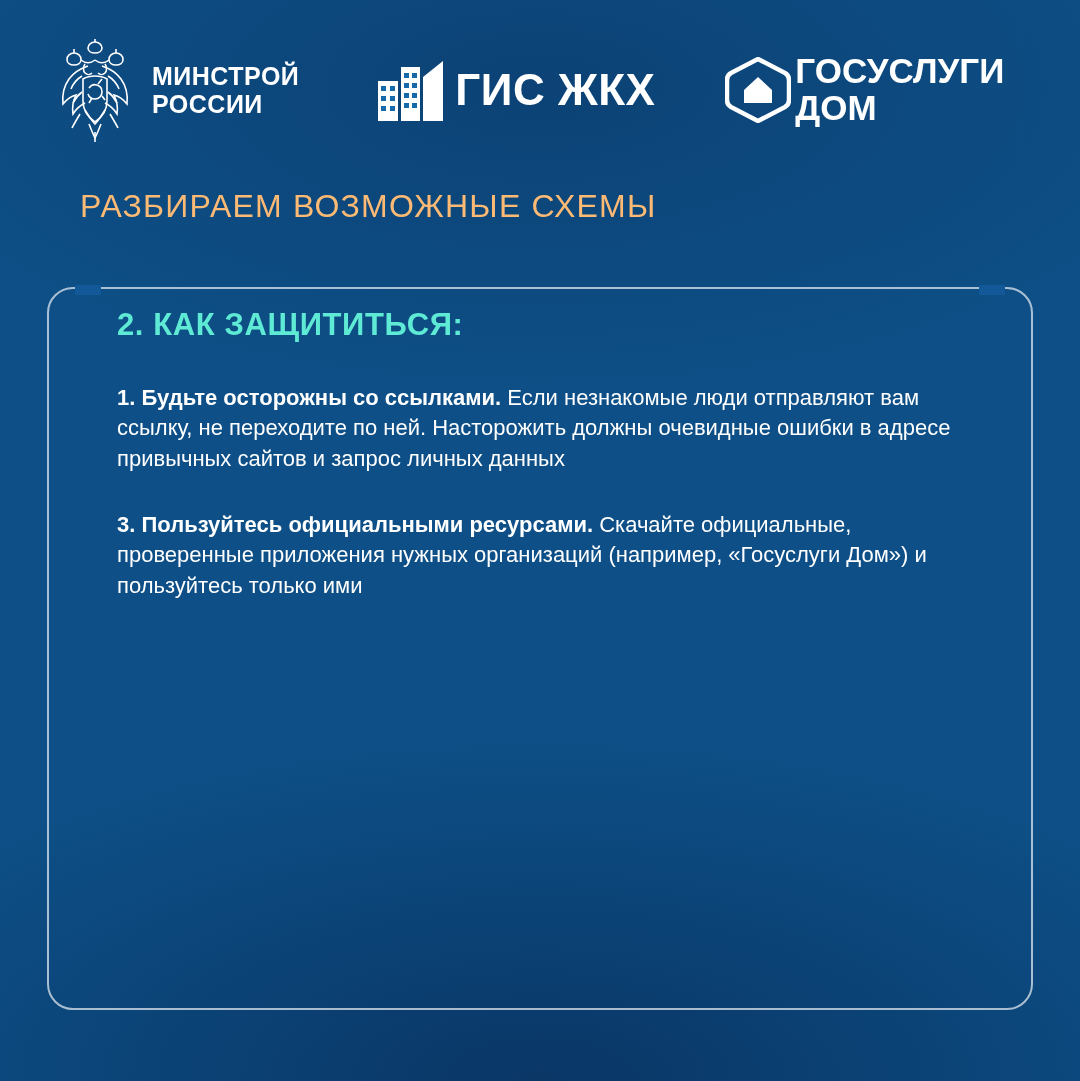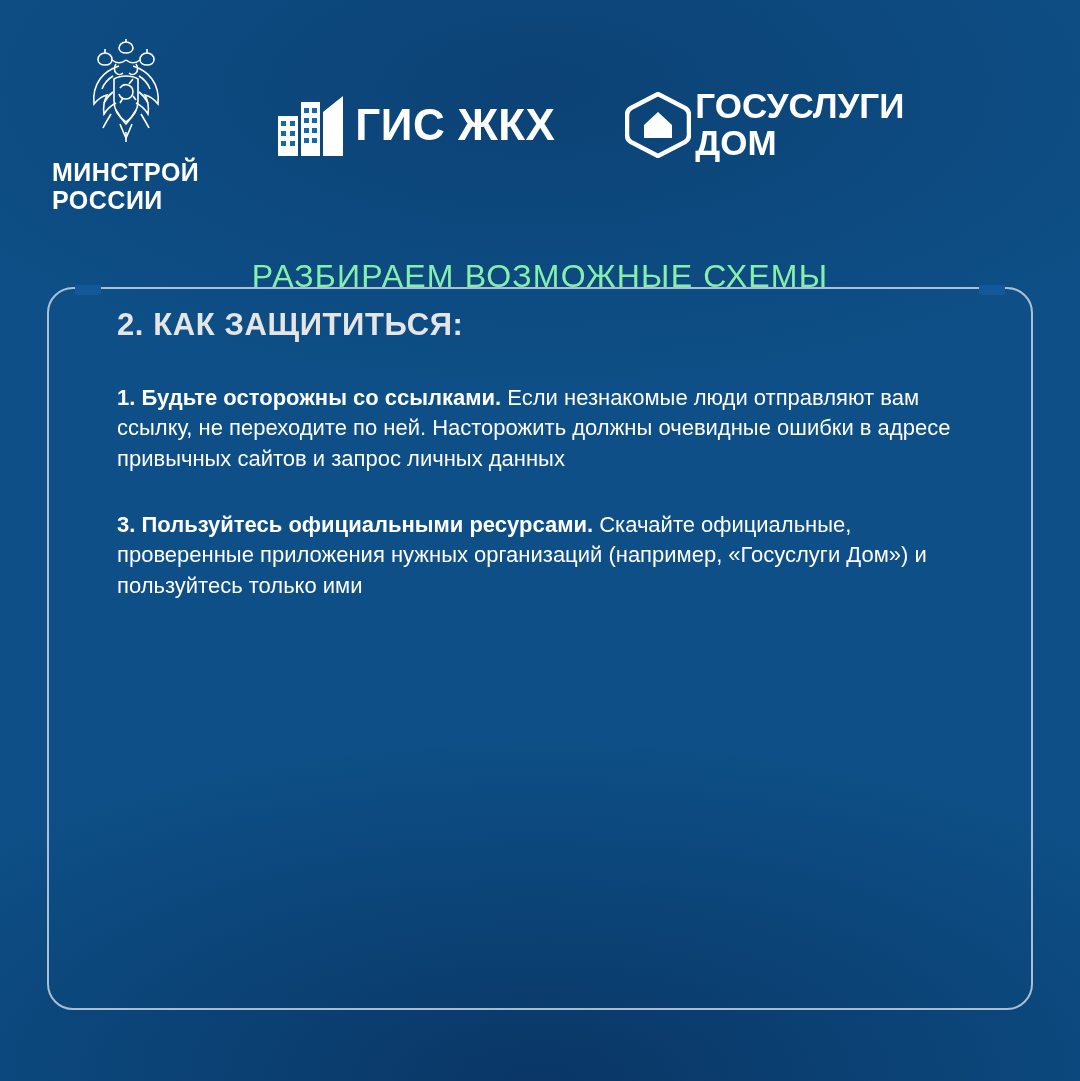--- a/index.html
+++ b/index.html
@@ -39,21 +39,21 @@
     position: relative;
     display: flex;
     align-items: center;
     padding: 36px 60px 0 52px;
     gap: 0;
   }
   .logo-block {
     display: flex;
     align-items: center;
   }
-  .logo-minstroy { gap: 14px; flex-direction: column; }
+  .logo-minstroy { gap: 14px; }
   .logo-minstroy .coat { width: 86px; height: 108px; flex: none; }
   .logo-minstroy .txt {
     color: #ffffff;
     font-weight: bold;
     font-size: 25px;
     line-height: 1.12;
     letter-spacing: 0.5px;
   }
   .logo-gis {
     gap: 10px;
@@ -77,22 +77,22 @@
     font-weight: bold;
     font-size: 35px;
     line-height: 1.05;
     white-space: nowrap;
   }
 
   
   .poster-title {
     position: relative;
     margin: 42px 0 4px 0;
-    text-align: center;
-    color: #86efac;
+    text-align: left;
+    color: #fdba74;
     font-size: 32px;
     line-height: 1.28;
     letter-spacing: 1.2px;
     text-transform: uppercase;
     padding: 0 80px;
   }
 
   
   .card {
     position: absolute;
@@ -117,21 +117,21 @@
 
   .card-inner {
     position: absolute;
     left: 0; top: 0;
     width: 100%;
     padding: 0 62px 0 68px;
     box-sizing: border-box;
   }
 
   .section-heading {
-    color: #e5e5e5;
+    color: #5eead4;
     font-size: 31px;
     font-weight: bold;
     letter-spacing: 0.6px;
     text-transform: uppercase;
     margin: 0;
     padding-top: 18px;
   }
 
   .items {
     margin-top: 40px;

